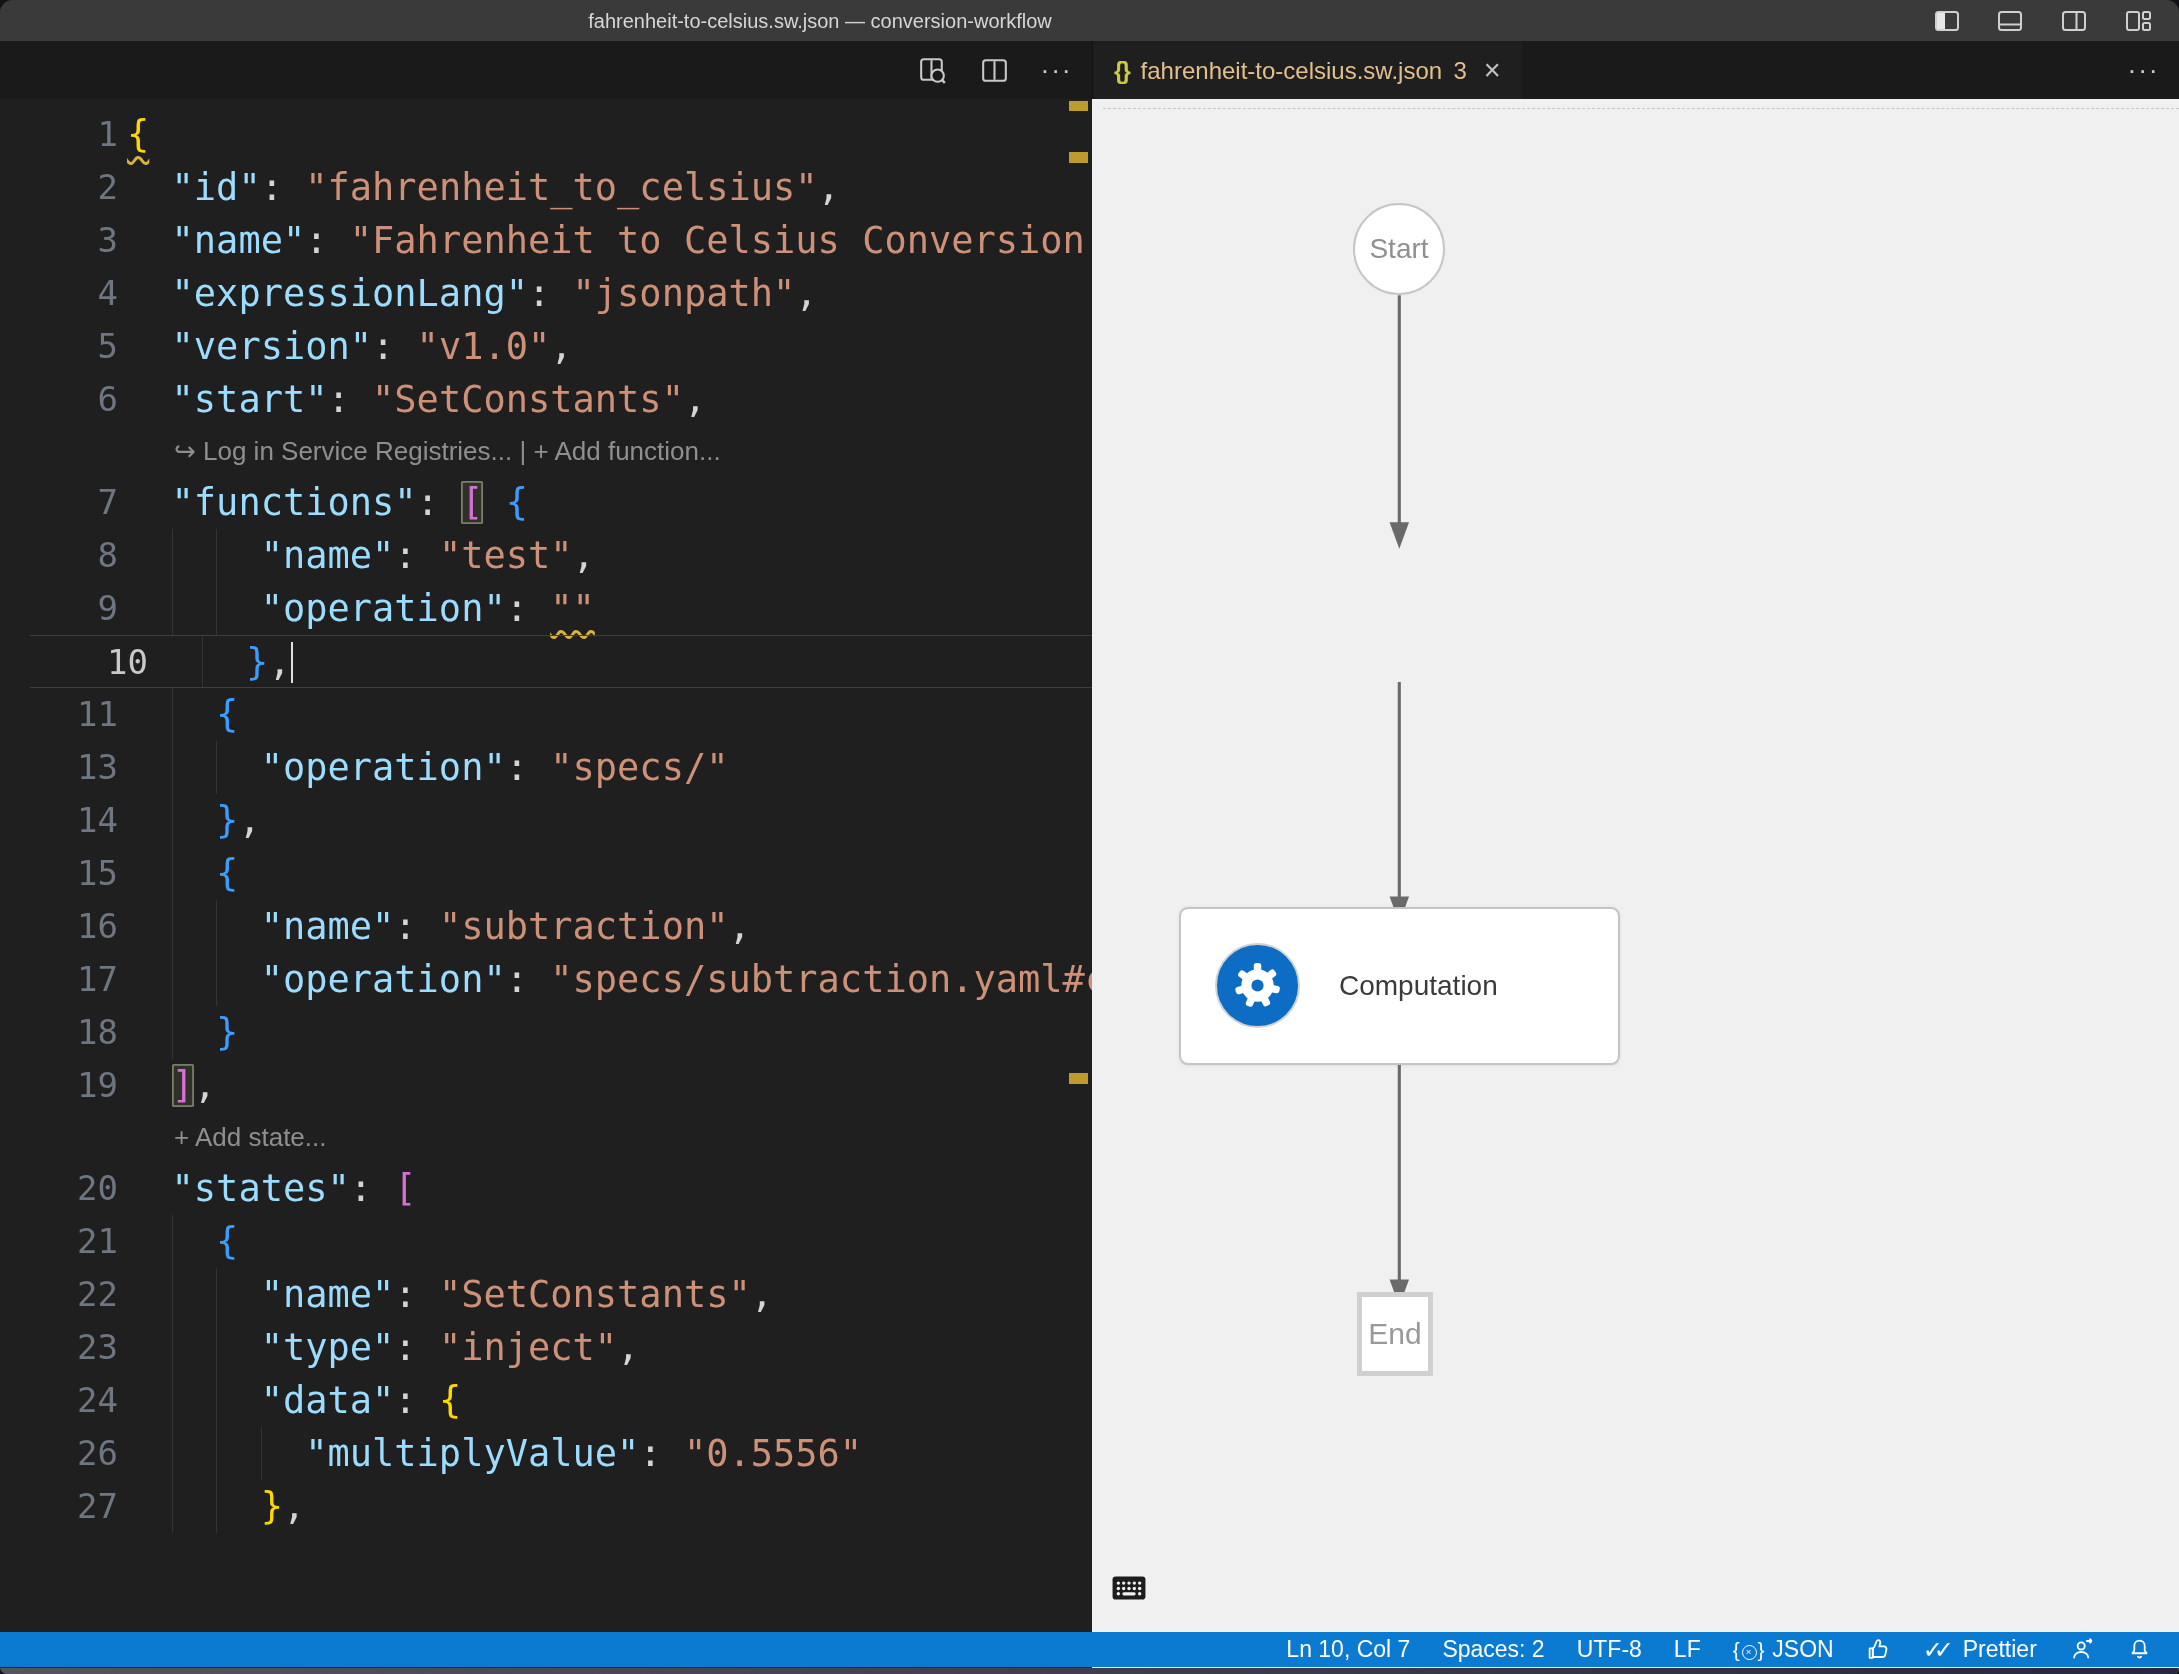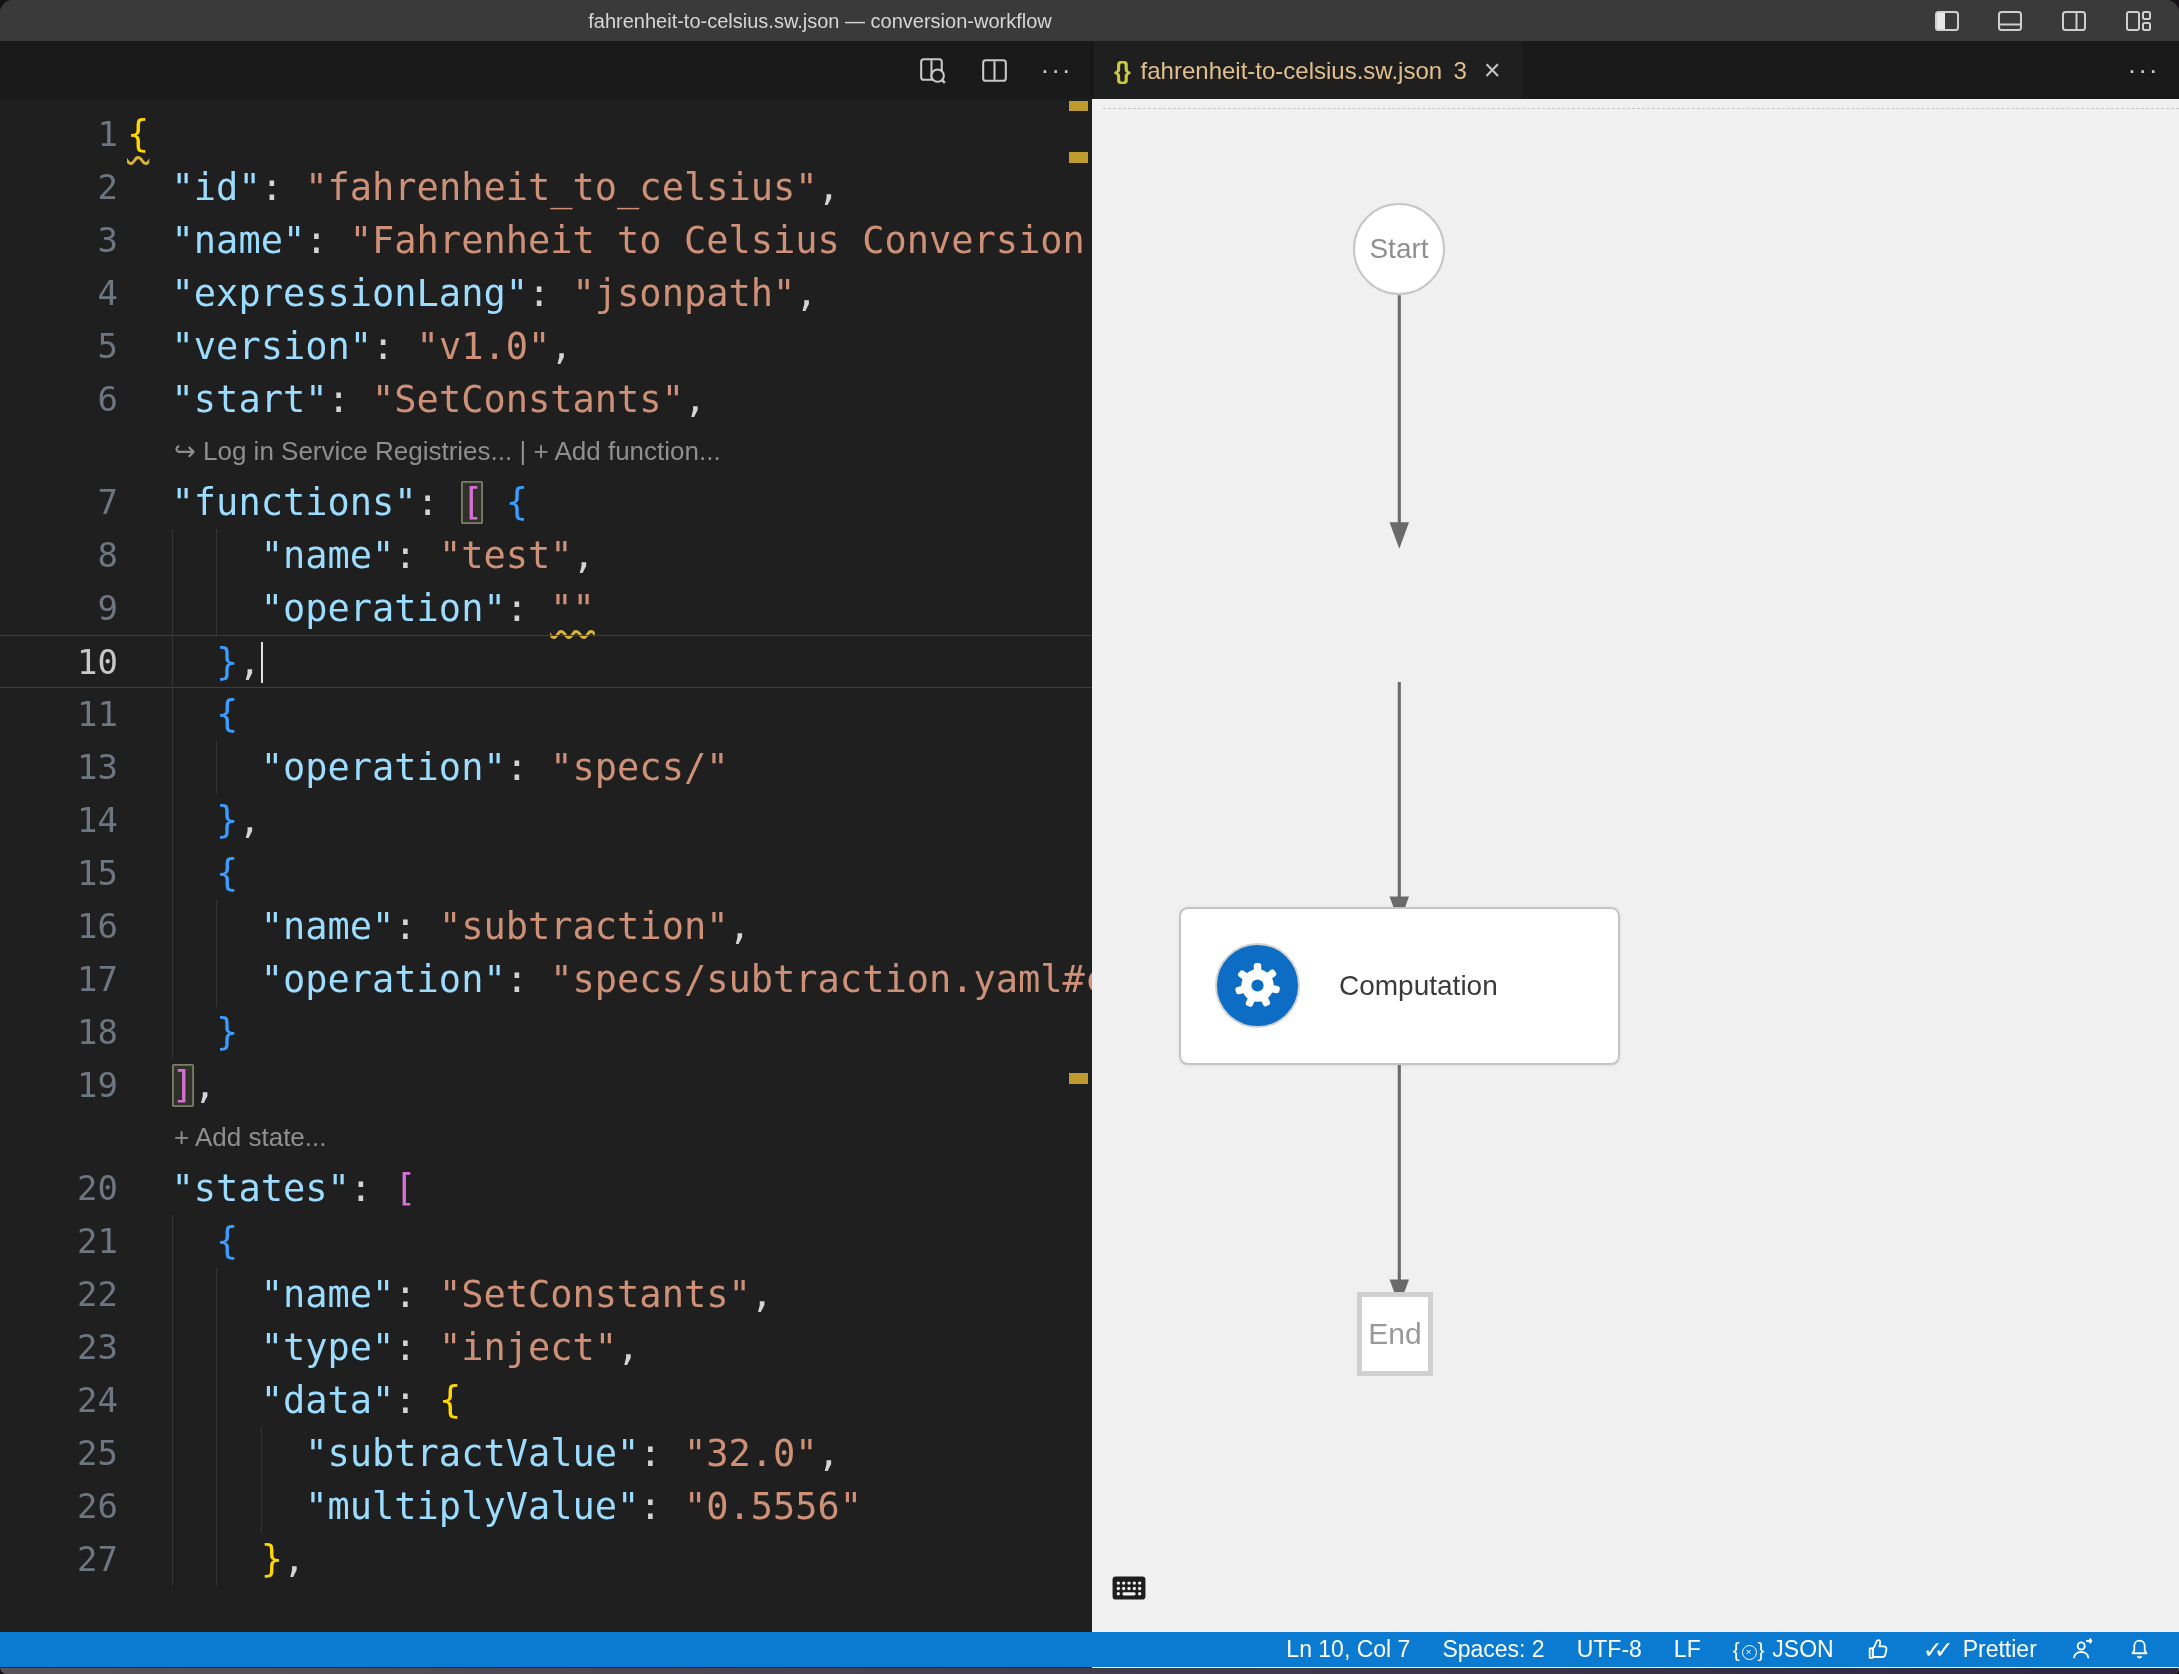--- a/index.html
+++ b/index.html
@@ -26,21 +26,21 @@
   .tab .closex{color:#c2c2c2;font-size:29px;line-height:1;margin-left:5.3px;}
   .grp-actions{position:absolute;right:16px;top:0;height:59px;display:flex;align-items:center;gap:23px;}
   .act-btn{width:39px;height:39px;display:flex;align-items:center;justify-content:center;}
   .dots{color:#cdcdcd;font-size:26.6px;letter-spacing:1.8px;}
 
   
   .editor{position:absolute;left:0;top:99px;width:1092px;height:1533px;background:#1f1f1f;
           overflow:hidden;font-family:"DejaVu Sans Mono",monospace;}
   #code-lines{position:absolute;left:0;top:8.9px;width:1092px;}
   .crow{position:relative;height:53px;white-space:pre;font-size:37px;line-height:53px;}
-  .crow.cur{border-top:0.9px solid #3e3e3e;border-bottom:0.9px solid #3e3e3e;}
+  .crow.cur{border-top:0.9px solid #3e3e3e;border-bottom:0.9px solid #3e3e3e;margin-left:30px;}
   .lnum{position:absolute;left:0;top:0;width:118px;text-align:right;color:#6e7681;font-size:34px;}
   .cur .lnum{color:#c8c8c8;}
   .cw{position:absolute;left:127px;top:0;height:100%;display:inline-block;}
   .guide{position:absolute;top:0;bottom:0;width:0.9px;background:#343434;}
   .tk-k{color:#9cdcfe;}.tk-p{color:#d4d4d4;}.tk-s{color:#ce9178;}
   .tk-g{color:#ffd700;}.tk-o{color:#d670d6;}.tk-b{color:#3b9eff;}
   .tk-gsq{color:#ffd700;text-decoration:underline wavy #d9b23d;text-underline-offset:8.9px;text-decoration-thickness:2.7px;}
   .tk-ssq{color:#ce9178;text-decoration:underline wavy #d9b23d;text-underline-offset:8.9px;text-decoration-thickness:2.7px;}
   .tk-ob{color:#d670d6;box-shadow:inset 0 0 0 1.8px #7e7e68;background:rgba(105,115,75,.22);border-radius:1.8px;}
   .caret{display:inline-block;width:2.7px;height:41px;background:#e0e0e0;vertical-align:-8px;}
@@ -179,21 +179,20 @@
         <div class="crow"><span class="lnum">16</span><span class="cw"><i class="guide" style="left: 2ch;"></i><i class="guide" style="left: 4ch;"></i><span>      </span><span class="tk-k">"name"</span><span class="tk-p">: </span><span class="tk-s">"subtraction"</span><span class="tk-p">,</span></span></div>
         <div class="crow"><span class="lnum">17</span><span class="cw"><i class="guide" style="left: 2ch;"></i><i class="guide" style="left: 4ch;"></i><span>      </span><span class="tk-k">"operation"</span><span class="tk-p">: </span><span class="tk-s">"specs/subtraction.yaml#c</span></span></div>
         <div class="crow"><span class="lnum">18</span><span class="cw"><i class="guide" style="left: 2ch;"></i><span>    </span><span class="tk-b">}</span></span></div>
         <div class="crow"><span class="lnum">19</span><span class="cw"><span>  </span><span class="tk-ob">]</span><span class="tk-p">,</span></span></div>
         <div class="crow lens"><span class="llink">+ Add state...</span></div>
         <div class="crow"><span class="lnum">20</span><span class="cw"><span>  </span><span class="tk-k">"states"</span><span class="tk-p">: </span><span class="tk-o">[</span></span></div>
         <div class="crow"><span class="lnum">21</span><span class="cw"><i class="guide" style="left: 2ch;"></i><span>    </span><span class="tk-b">{</span></span></div>
         <div class="crow"><span class="lnum">22</span><span class="cw"><i class="guide" style="left: 2ch;"></i><i class="guide" style="left: 4ch;"></i><span>      </span><span class="tk-k">"name"</span><span class="tk-p">: </span><span class="tk-s">"SetConstants"</span><span class="tk-p">,</span></span></div>
         <div class="crow"><span class="lnum">23</span><span class="cw"><i class="guide" style="left: 2ch;"></i><i class="guide" style="left: 4ch;"></i><span>      </span><span class="tk-k">"type"</span><span class="tk-p">: </span><span class="tk-s">"inject"</span><span class="tk-p">,</span></span></div>
         <div class="crow"><span class="lnum">24</span><span class="cw"><i class="guide" style="left: 2ch;"></i><i class="guide" style="left: 4ch;"></i><span>      </span><span class="tk-k">"data"</span><span class="tk-p">: </span><span class="tk-g">{</span></span></div>
-        <div class="crow"><span class="lnum">25</span><span class="cw"><i class="guide" style="left: 2ch;"></i><i class="guide" style="left: 4ch;"></i><i class="guide" style="left: 6ch;"></i><span>        </span><span class="tk-k">"subtractValue"</span><span class="tk-p">: </span><span class="tk-s">"32.0"</span><span class="tk-p">,</span></span></div>
         <div class="crow"><span class="lnum">26</span><span class="cw"><i class="guide" style="left: 2ch;"></i><i class="guide" style="left: 4ch;"></i><i class="guide" style="left: 6ch;"></i><span>        </span><span class="tk-k">"multiplyValue"</span><span class="tk-p">: </span><span class="tk-s">"0.5556"</span></span></div>
         <div class="crow"><span class="lnum">27</span><span class="cw"><i class="guide" style="left: 2ch;"></i><i class="guide" style="left: 4ch;"></i><span>      </span><span class="tk-g">}</span><span class="tk-p">,</span></span></div>
       </div>
     <div class="ovr-mark" style="top:1.8px;"></div>
     <div class="ovr-mark" style="top:53px;"></div>
     <div class="ovr-mark" style="top:974px;"></div>
   </div>
 
   <div class="preview">
     <div class="dashline"></div>

